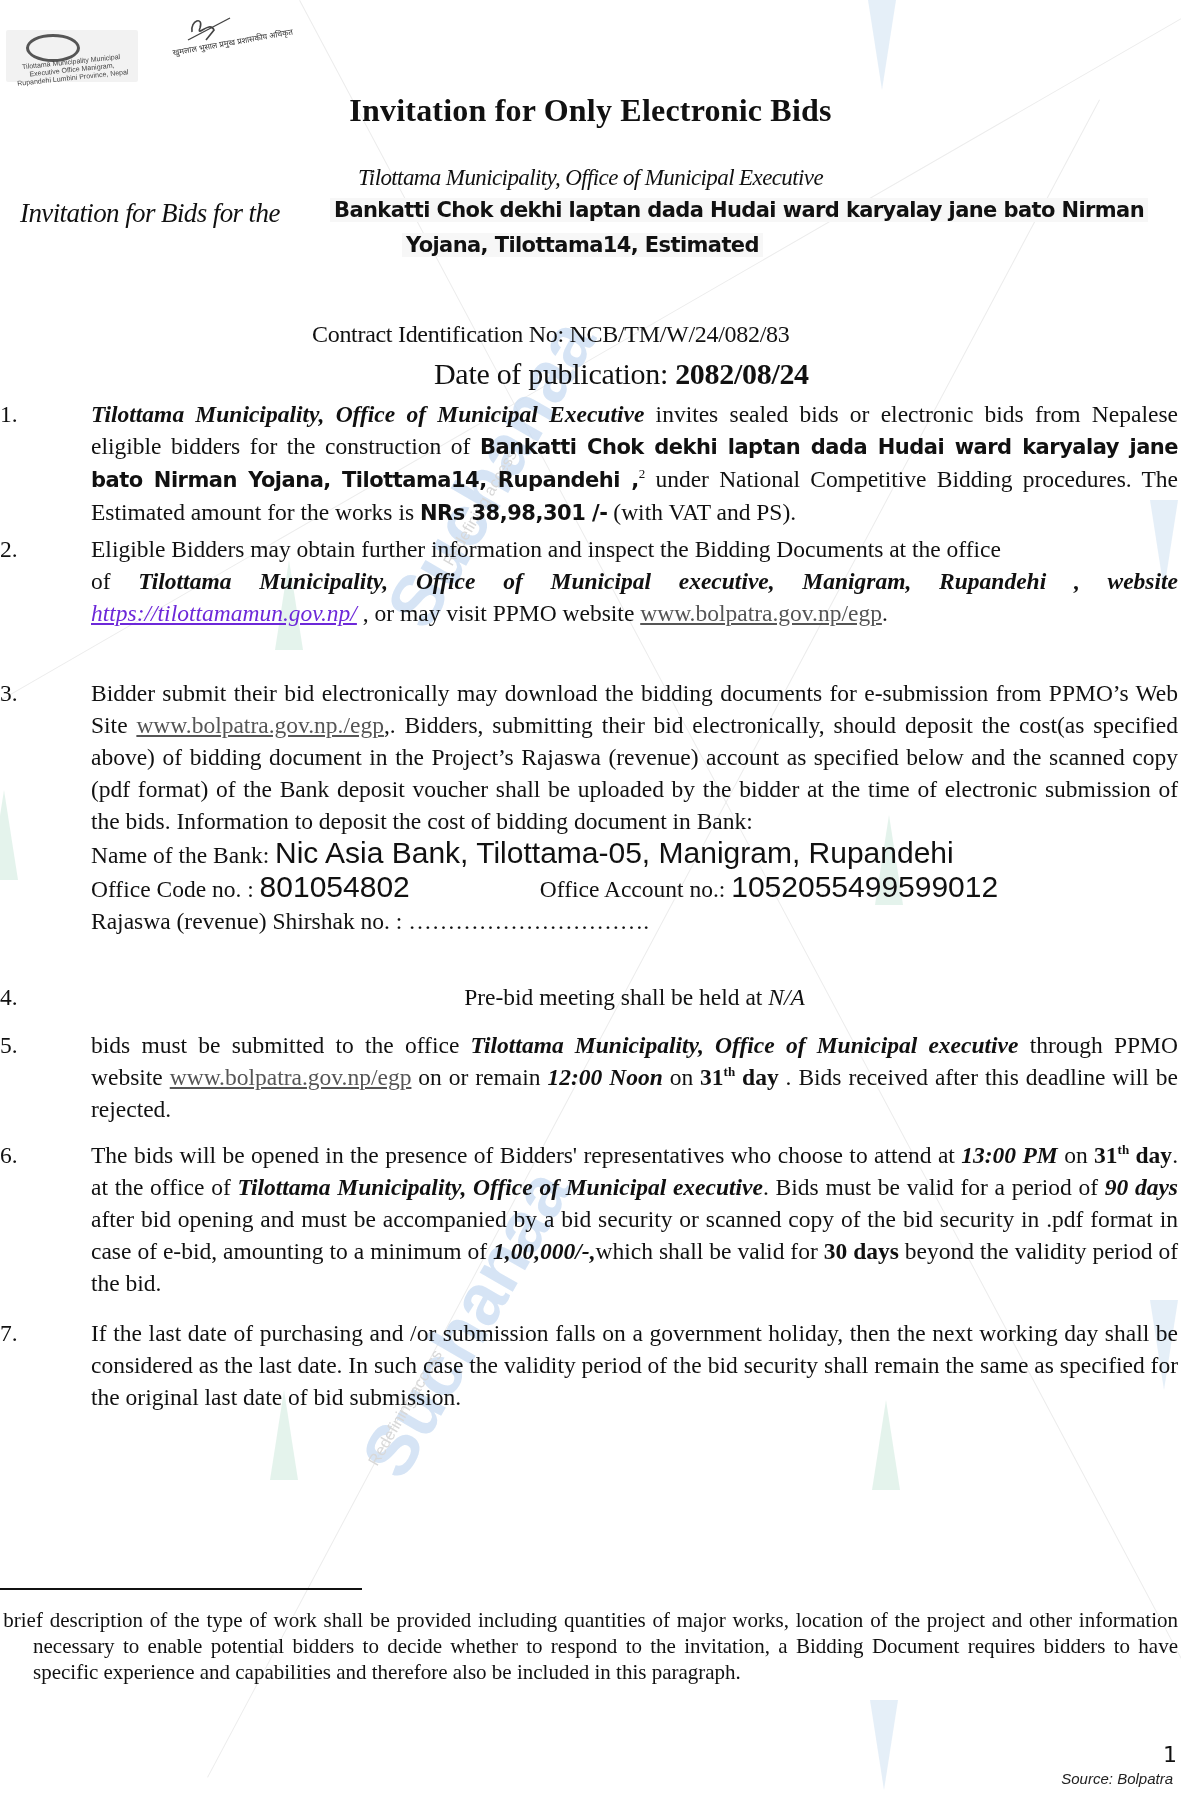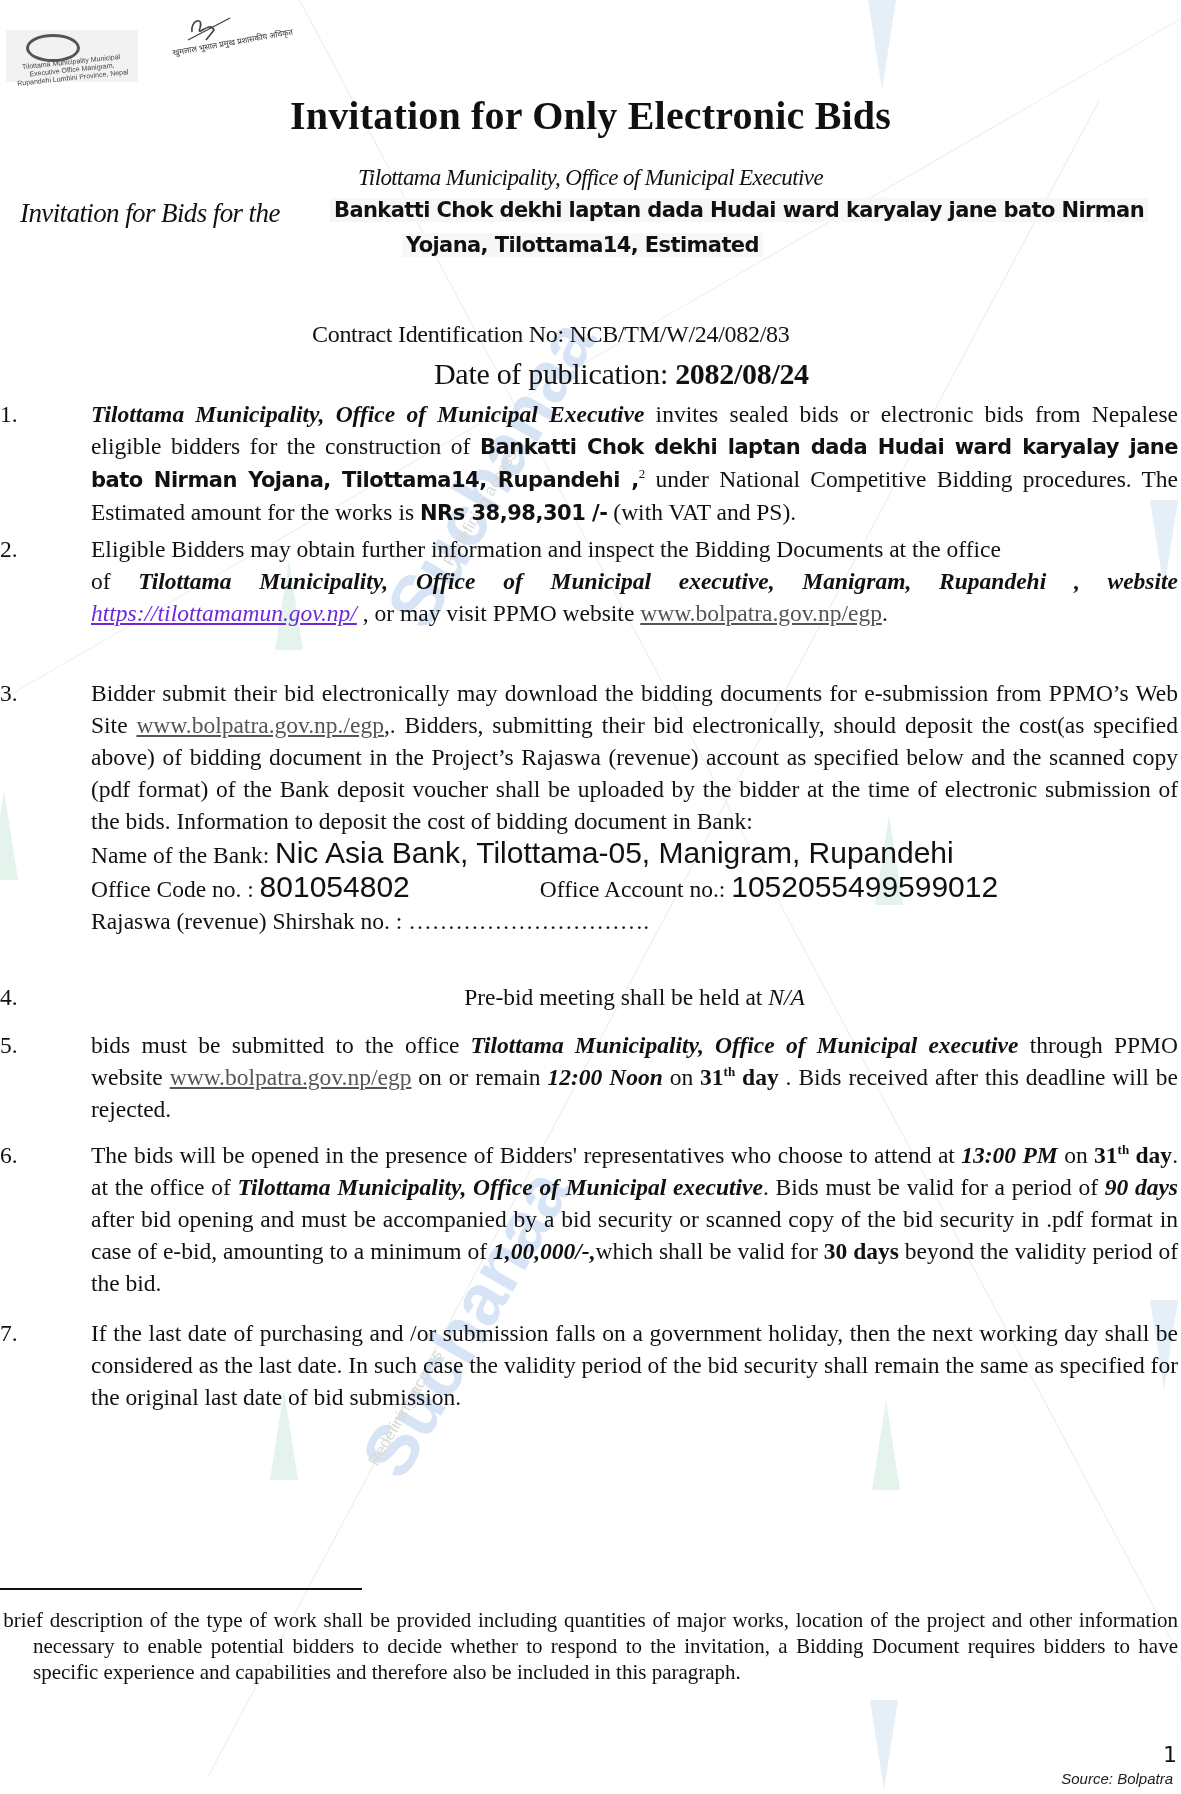--- a/index.html
+++ b/index.html
@@ -19,21 +19,21 @@
   .logo-box { position:absolute; left:6px; top:30px; width:132px; height:52px; background:#f2f2f2;
               border-radius:2px; }
   .logo-emblem { position:absolute; left:20px; top:4px; width:48px; height:22px; border-radius:50%;
                  border:3px solid #555; }
   .logo-caption { position:absolute; left:6px; top:28px; width:120px; font-size:7px; line-height:8px;
                   color:#444; font-family:"Liberation Sans", sans-serif; text-align:center; transform:rotate(-6deg); }
   .signature { position:absolute; left:170px; top:10px; width:100px; height:60px; }
   .sig-caption { position:absolute; left:172px; top:38px; font-size:8px; line-height:9px; color:#333;
                  font-family:"Liberation Sans", sans-serif; transform:rotate(-10deg); }
 
-  .title { position:absolute; left:0; top:92px; width:1181px; text-align:center; font-size:40px;
+  .title { position:absolute; left:0; top:92px; width:1181px; text-align:center; font-size:32px;
            font-weight:bold; letter-spacing:0.2px; }
   .subtitle { position:absolute; left:0; top:165px; width:1181px; text-align:center; font-style:italic;
               font-size:23px; letter-spacing:-0.6px; }
   .ifb { position:absolute; left:20px; top:198px; font-style:italic; font-size:27px; letter-spacing:-0.6px; }
   .proj1 { position:absolute; left:330px; top:198px; font-family:"DejaVu Sans", sans-serif;
            font-weight:bold; font-size:21px; letter-spacing:-0.6px; background:#f7f7f7; padding:0 4px; }
   .proj2 { position:absolute; left:402px; top:233px; font-family:"DejaVu Sans", sans-serif;
            font-weight:bold; font-size:21px; letter-spacing:-0.6px; background:#f7f7f7; padding:0 4px; }
   .contract { position:absolute; left:312px; top:321px; font-size:24px; letter-spacing:-0.3px; }
   .pubdate { position:absolute; left:434px; top:357px; font-size:30px; letter-spacing:-0.3px; }

